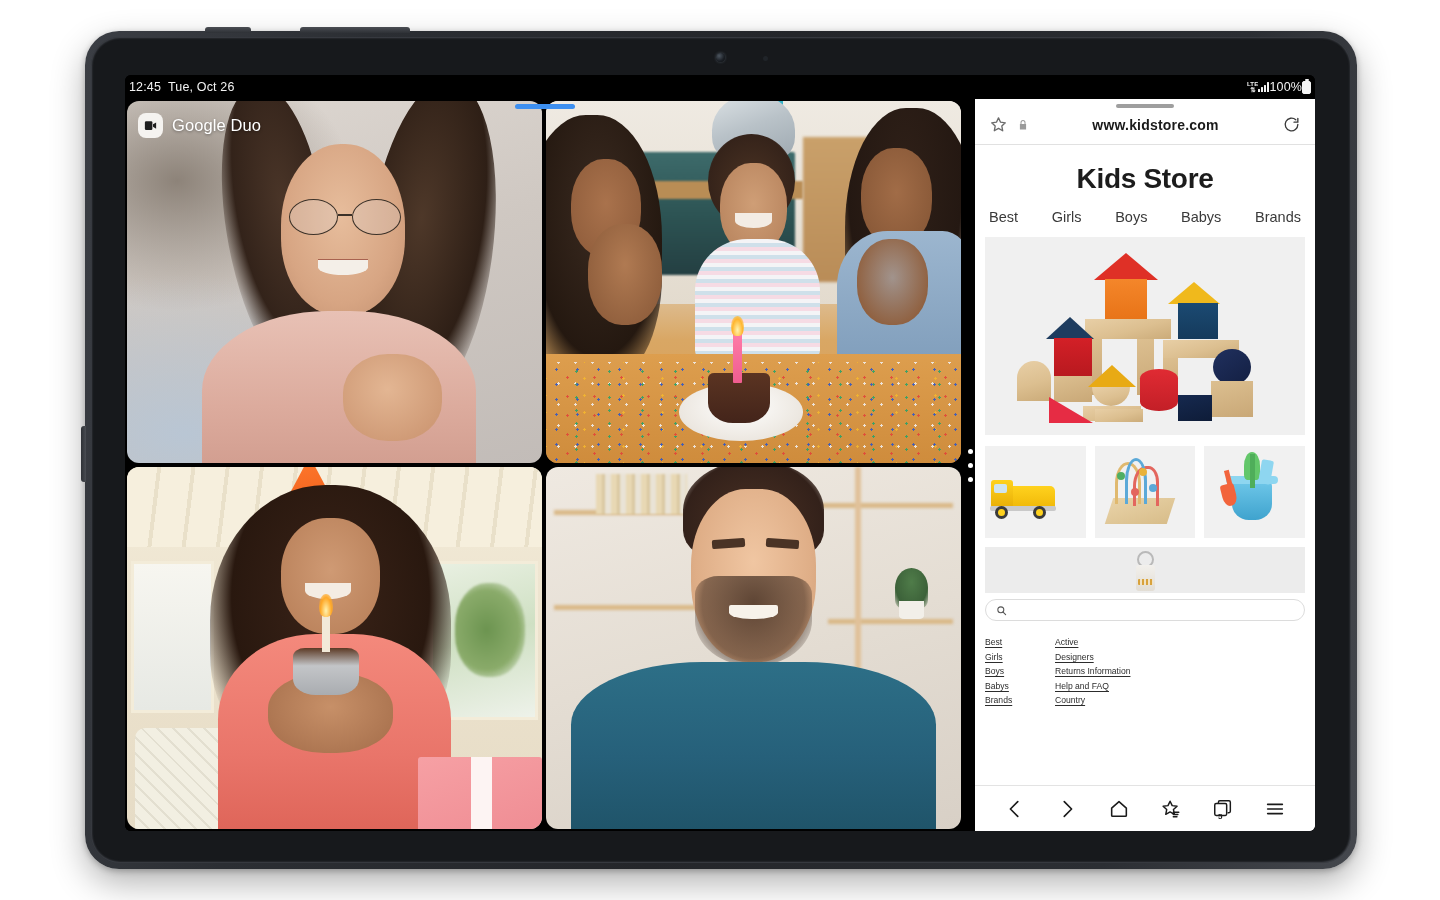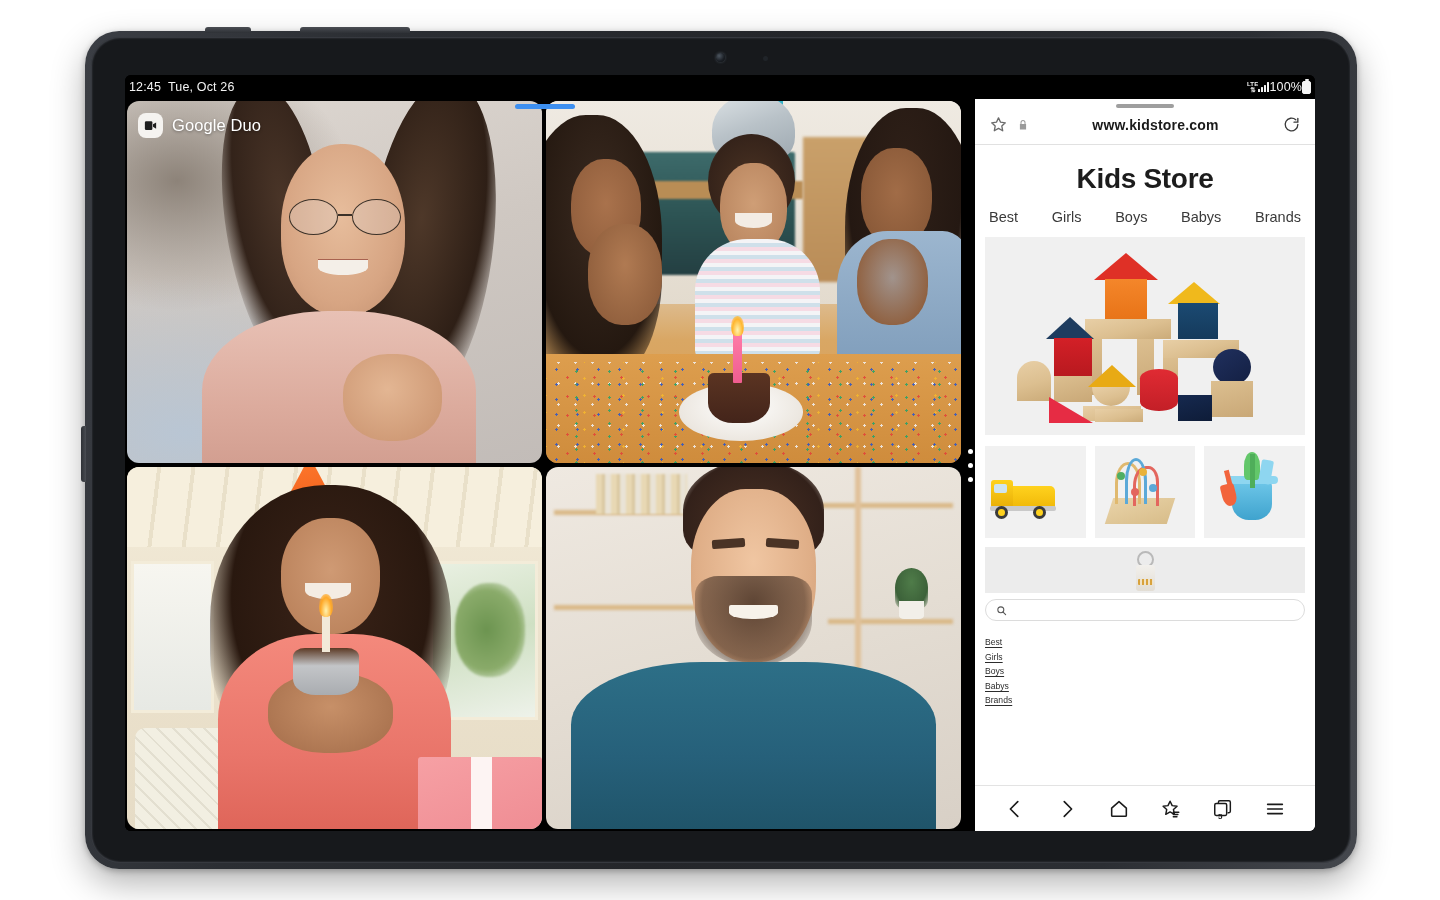--- a/index.html
+++ b/index.html
@@ -690,20 +690,27 @@
         </div>
 
         <div id="footer">
           <div class="footer-col" id="footer-col-1">
             <a>Best</a>
             <a>Girls</a>
             <a>Boys</a>
             <a>Babys</a>
             <a>Brands</a>
           </div>
+          <div class="footer-col" id="footer-col-2">
+            <a>Active</a>
+            <a>Designers</a>
+            <a>Returns Information</a>
+            <a>Help and FAQ</a>
+            <a>Country</a>
+          </div>
         </div>
       </div>
 
       <div id="browser-bottombar">
         <span class="bb-btn">
           <svg viewBox="0 0 24 24" fill="none" stroke="#1a1a1a" stroke-width="1.8" stroke-linecap="round" stroke-linejoin="round">
             <path d="M15 4L7 12l8 8"></path>
           </svg>
         </span>
         <span class="bb-btn">

